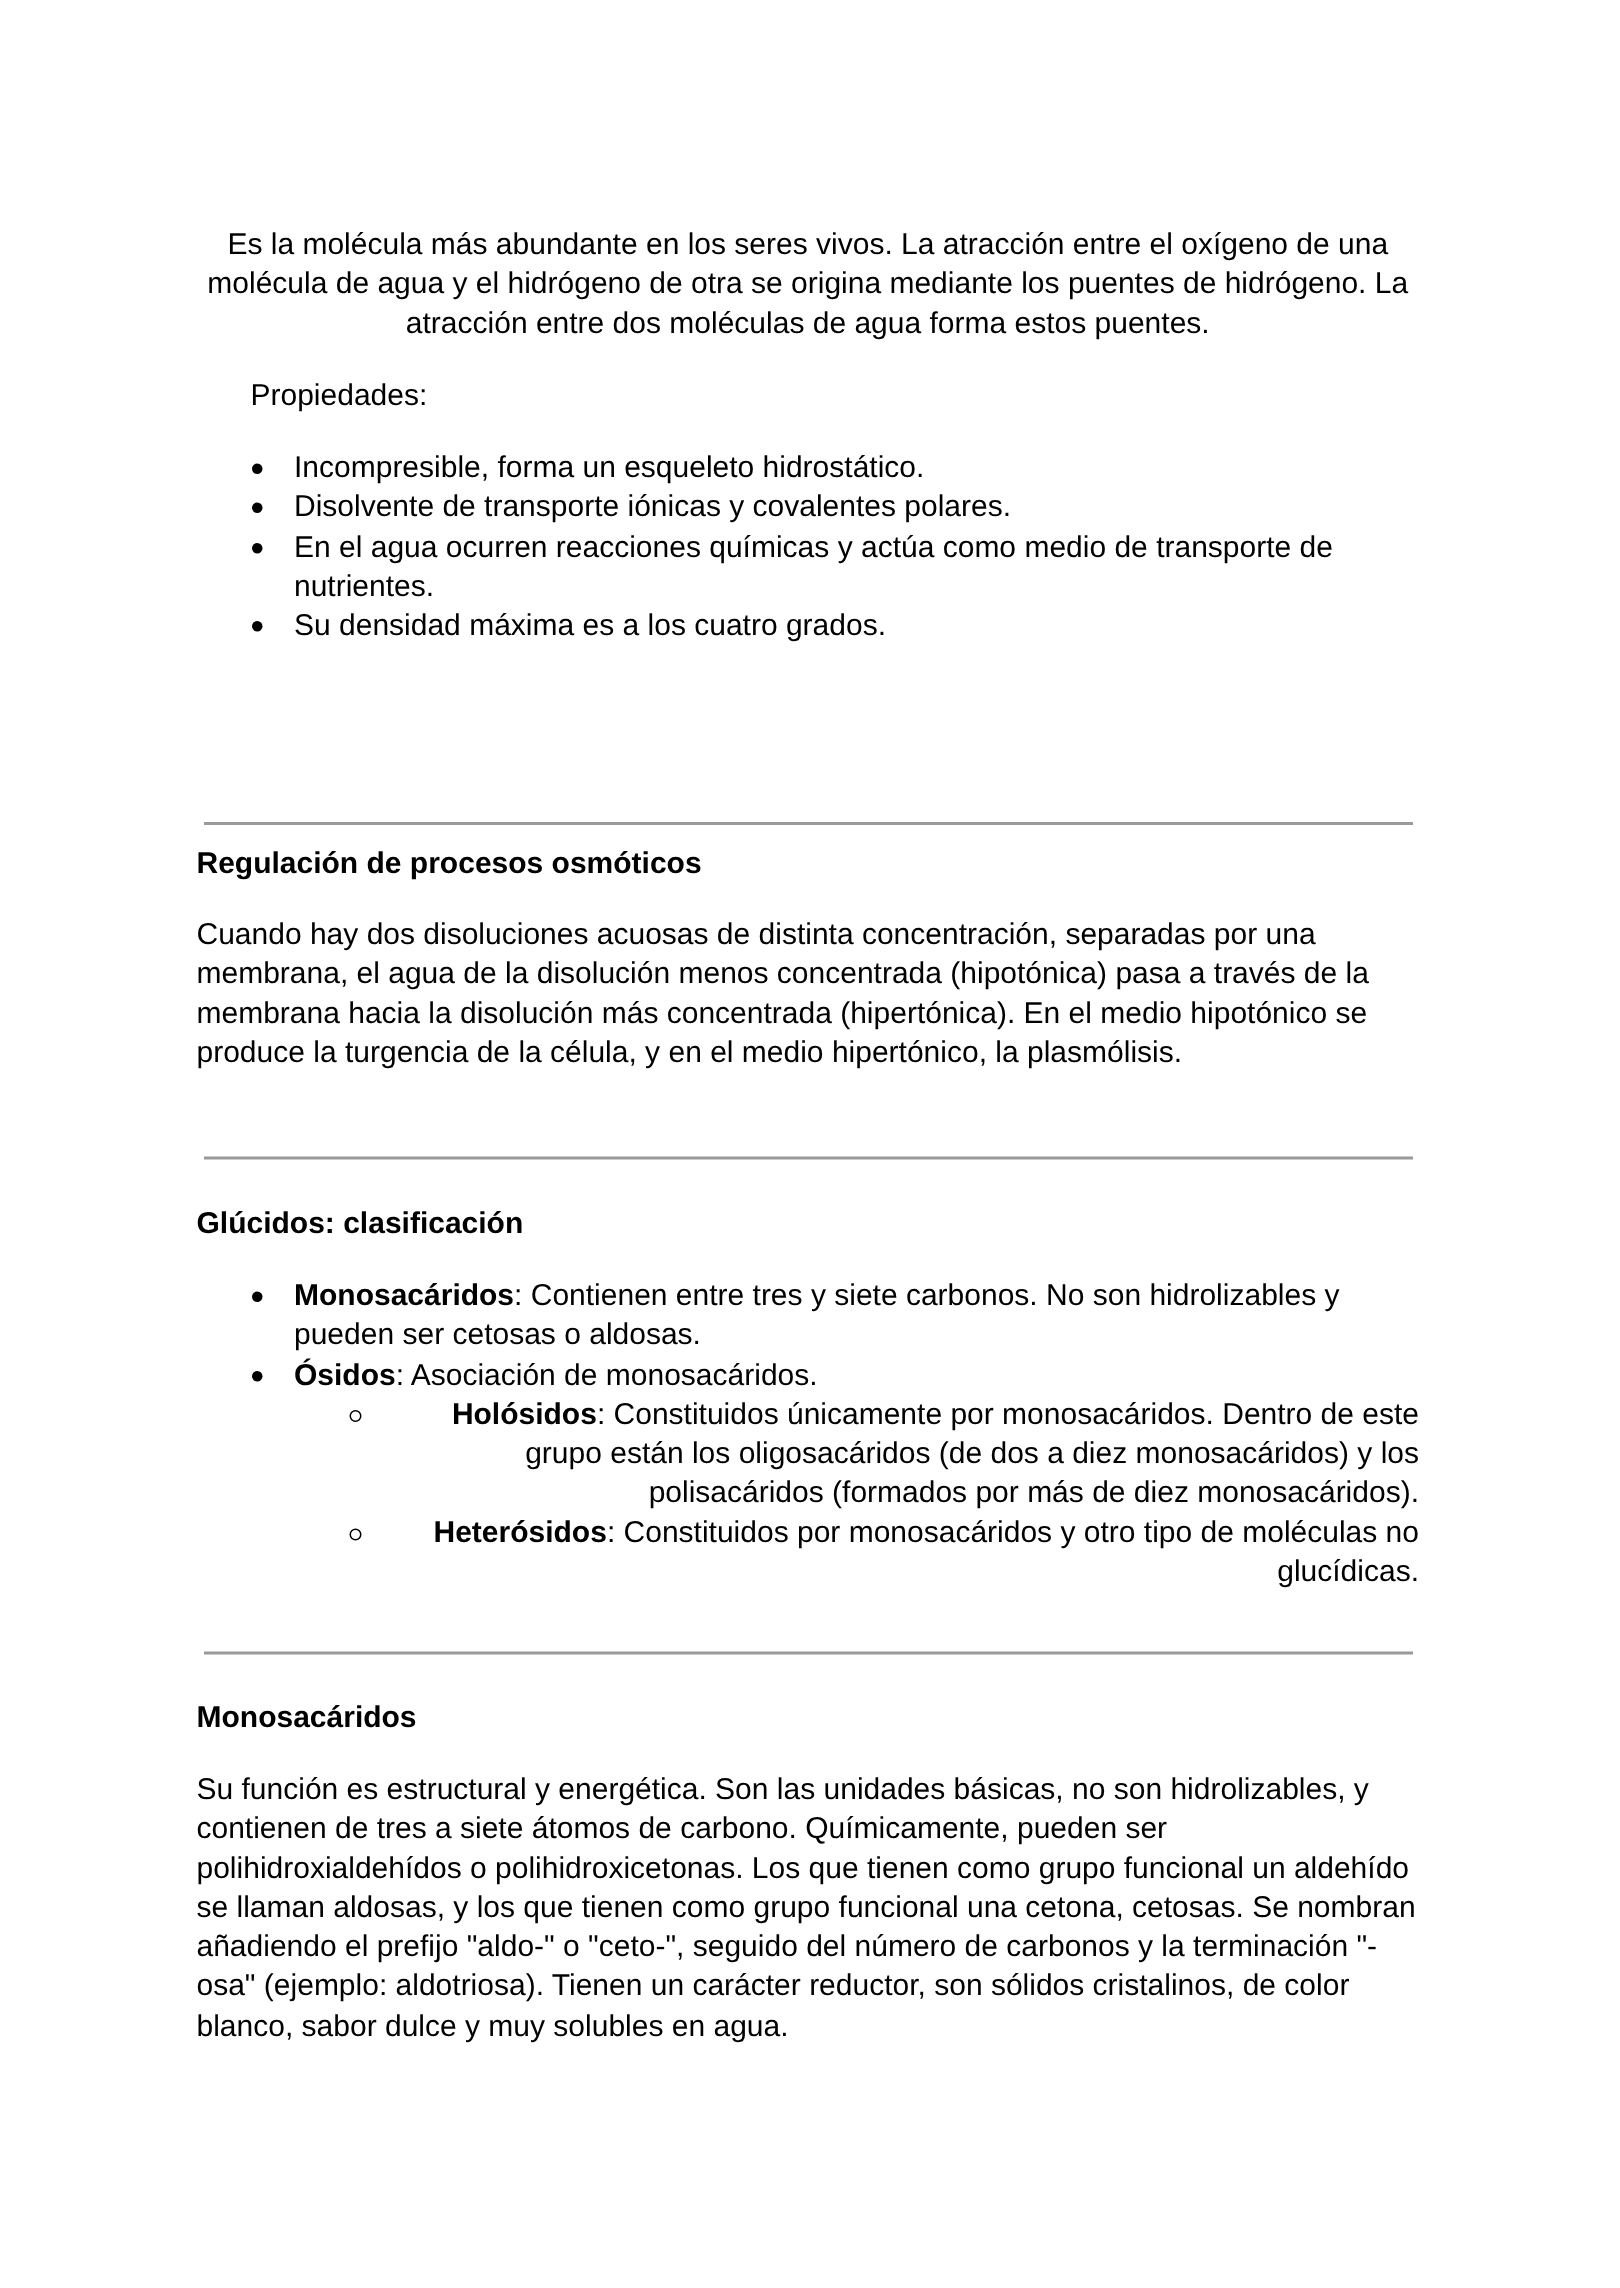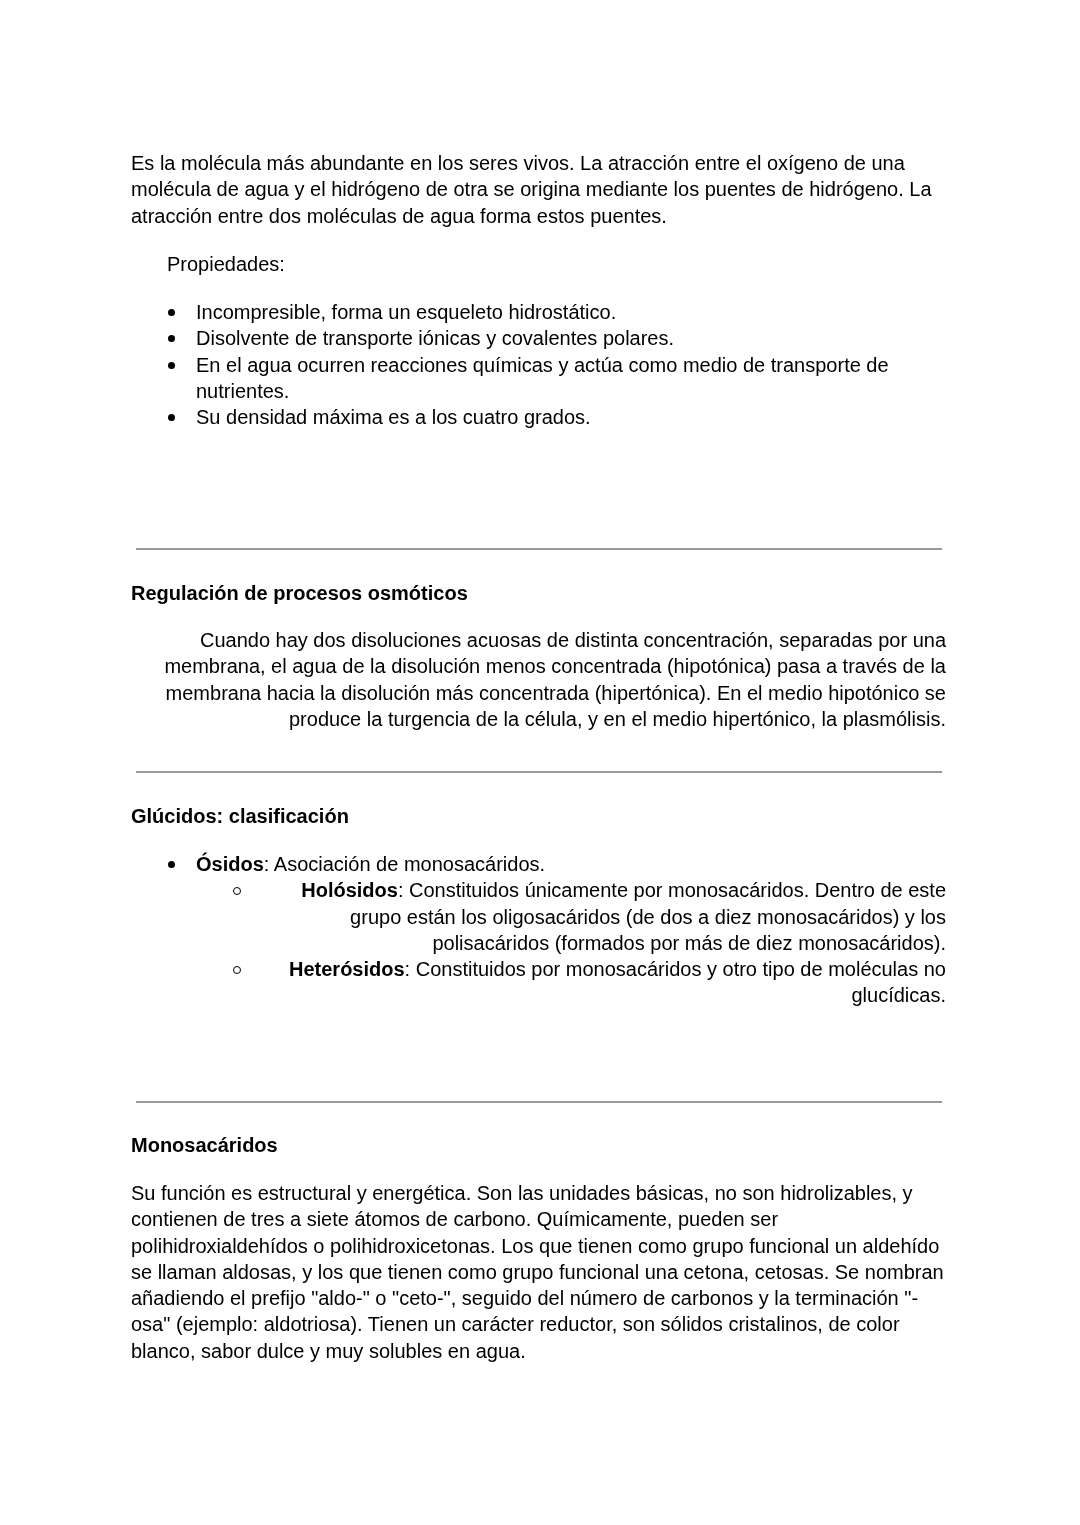--- a/index.html
+++ b/index.html
@@ -81,42 +81,45 @@
       height: 2px;
       background: #9a9a9a;
     }
     b { font-weight: bold; }
   </style>
 </head>
 <body>
 
 <div class="page">
 
-  <p class="para" style="margin-top:22px;">Es la molécula más abundante en los seres vivos. La atracción entre el oxígeno de una molécula de agua y el hidrógeno de otra se origina mediante los puentes de hidrógeno. La atracción entre dos moléculas de agua forma estos puentes.</p>
+  <p class="para" style="margin-top:22px;text-align:center;">Es la molécula más abundante en los seres vivos. La atracción entre el oxígeno de una molécula de agua y el hidrógeno de otra se origina mediante los puentes de hidrógeno. La atracción entre dos moléculas de agua forma estos puentes.</p>
   <p class="para" style="margin-top:22px;margin-left:36px;">Propiedades:</p>
   <ul class="bullets" style="margin-top:22px;">
     <li>Incompresible, forma un esqueleto hidrostático.</li>
     <li>Disolvente de transporte iónicas y covalentes polares.</li>
     <li>En el agua ocurren reacciones químicas y actúa como medio de transporte de nutrientes.</li>
     <li>Su densidad máxima es a los cuatro grados.</li>
   </ul>
 </div>
 
 <div class="divider" style="top:548px;"></div>
 
-<div class="page" style="top:580px;">
+<div class="page" style="top:563px;">
   <h2 class="heading">Regulación de procesos osmóticos</h2>
-  <p class="para" style="margin-top:21px;text-align:right;">Cuando hay dos disoluciones acuosas de distinta concentración, separadas por una membrana, el agua de la disolución menos concentrada (hipotónica) pasa a través de la membrana hacia la disolución más concentrada (hipertónica). En el medio hipotónico se produce la turgencia de la célula, y en el medio hipertónico, la plasmólisis.</p>
+  <p class="para" style="margin-top:21px;">Cuando hay dos disoluciones acuosas de distinta concentración, separadas por una membrana, el agua de la disolución menos concentrada (hipotónica) pasa a través de la membrana hacia la disolución más concentrada (hipertónica). En el medio hipotónico se produce la turgencia de la célula, y en el medio hipertónico, la plasmólisis.</p>
 </div>
 
 <div class="divider" style="top:771px;"></div>
 
 <div class="page" style="top:803px;">
   <h2 class="heading">Glúcidos: clasificación</h2>
   <ul class="bullets" style="margin-top:22px;">
+    <li>
+      <b>Monosacáridos</b><span>: Contienen entre tres y siete carbonos. No son hidrolizables y pueden ser cetosas o aldosas.</span>
+    </li>
     <li>
       <b>Ósidos</b><span>: Asociación de monosacáridos.</span>
       <ul class="sub" style="margin-left:0;">
         <li>
           <b>Holósidos</b><span>: Constituidos únicamente por monosacáridos. Dentro de este grupo están los oligosacáridos (de dos a diez monosacáridos) y los polisacáridos (formados por más de diez monosacáridos).</span>
         </li>
         <li>
           <b>Heterósidos</b><span>: Constituidos por monosacáridos y otro tipo de moléculas no glucídicas.</span>
         </li>
       </ul>

